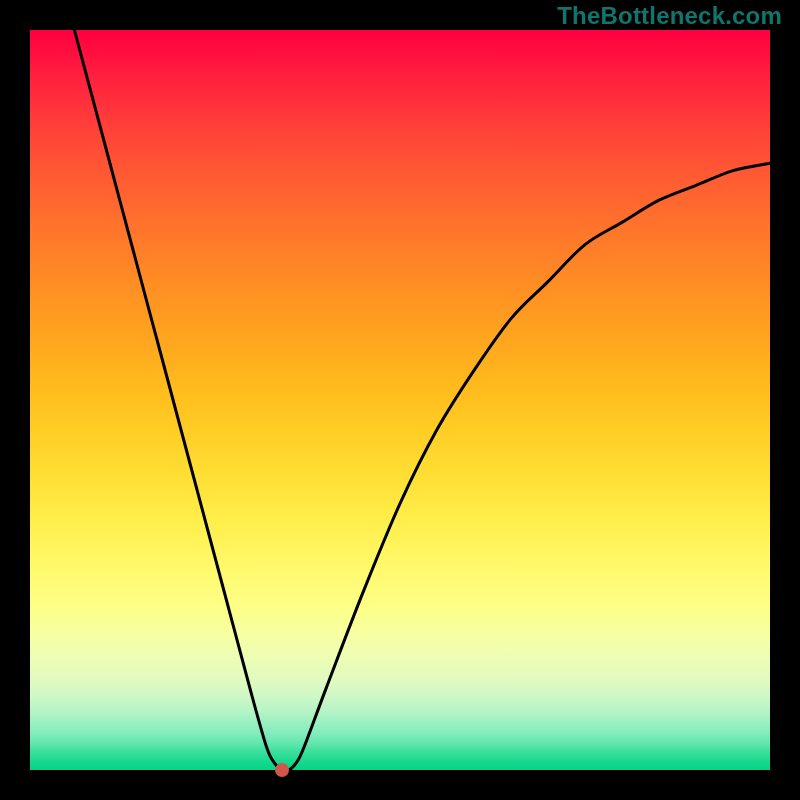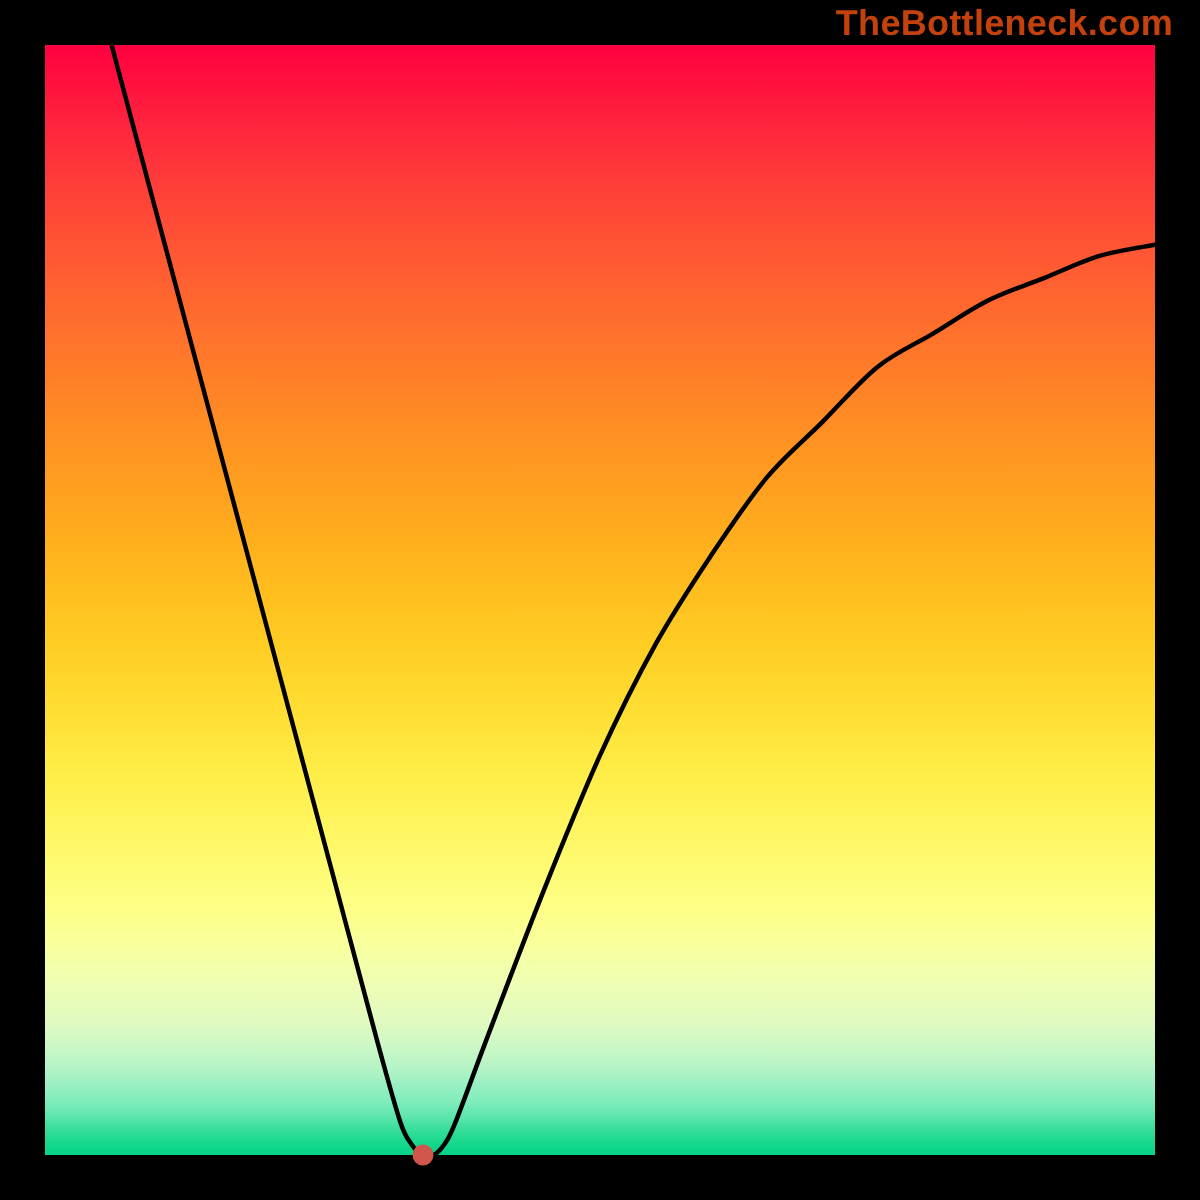--- a/index.html
+++ b/index.html
@@ -14,21 +14,21 @@
   .frame {
     position: relative;
     width: 800px;
     height: 800px;
     background: #000000;
   }
   .watermark {
     position: absolute;
     top: 2px;
     right: 18px;
-    color: #c2410c;
+    color: #0f766e;
     font-size: 24px;
     font-weight: 600;
     letter-spacing: 0.2px;
     user-select: none;
   }
   .plot {
     position: absolute;
     left: 30px;
     top: 30px;
     width: 740px;

